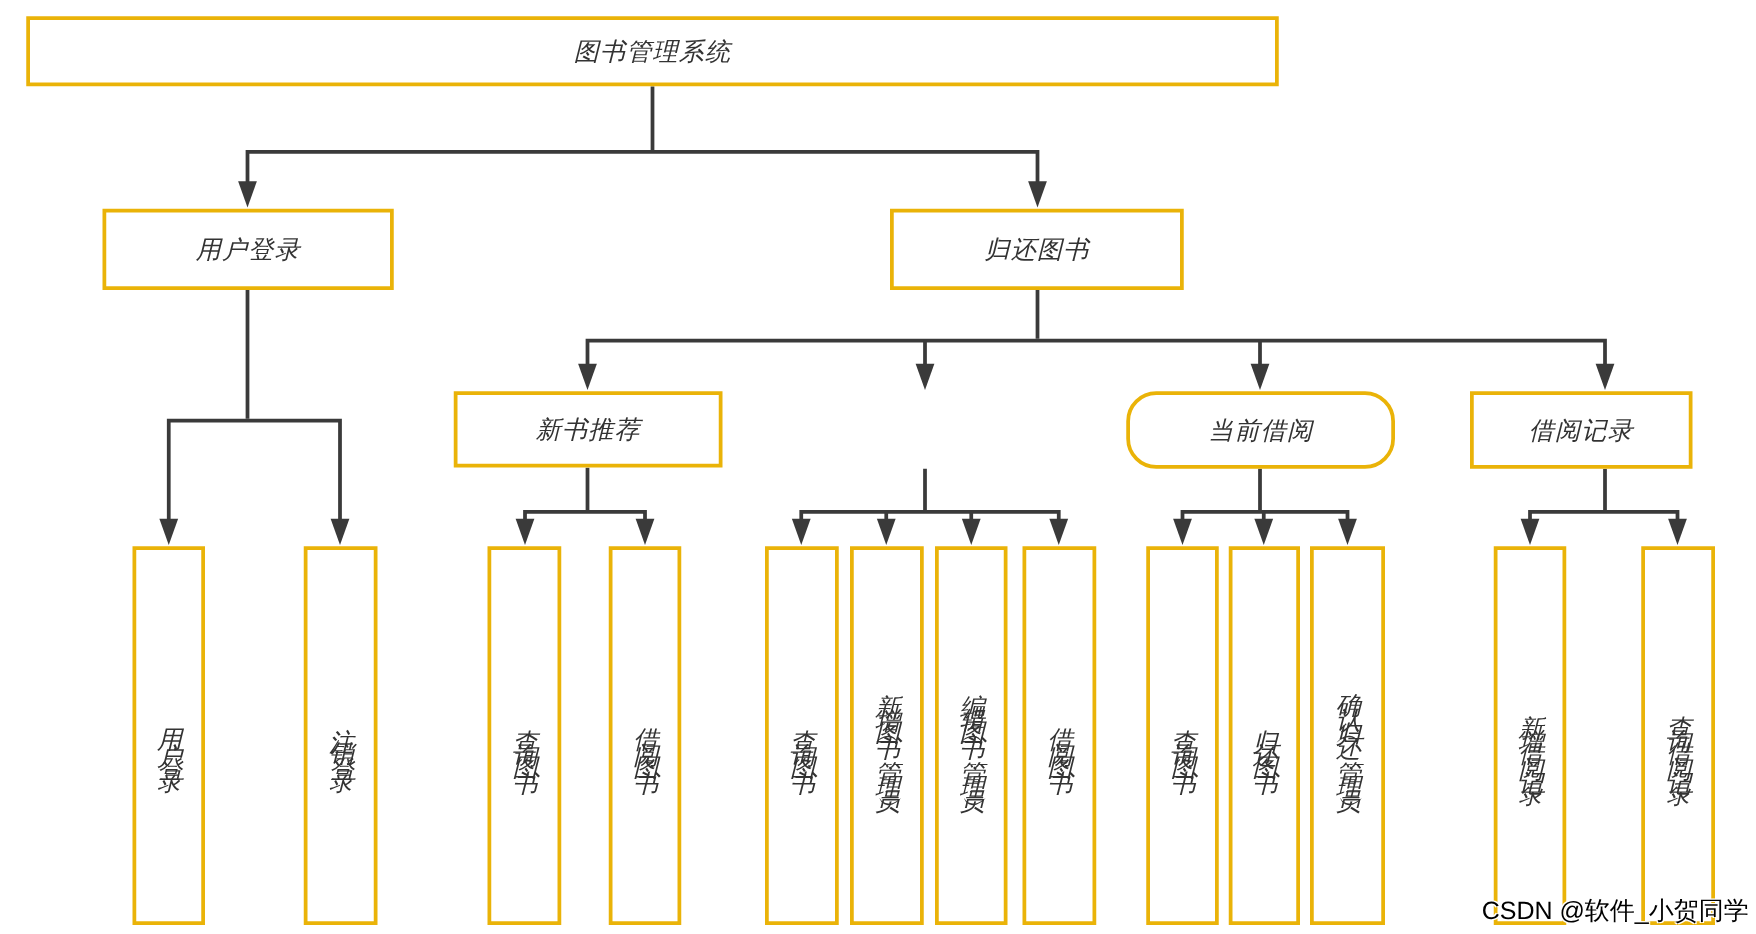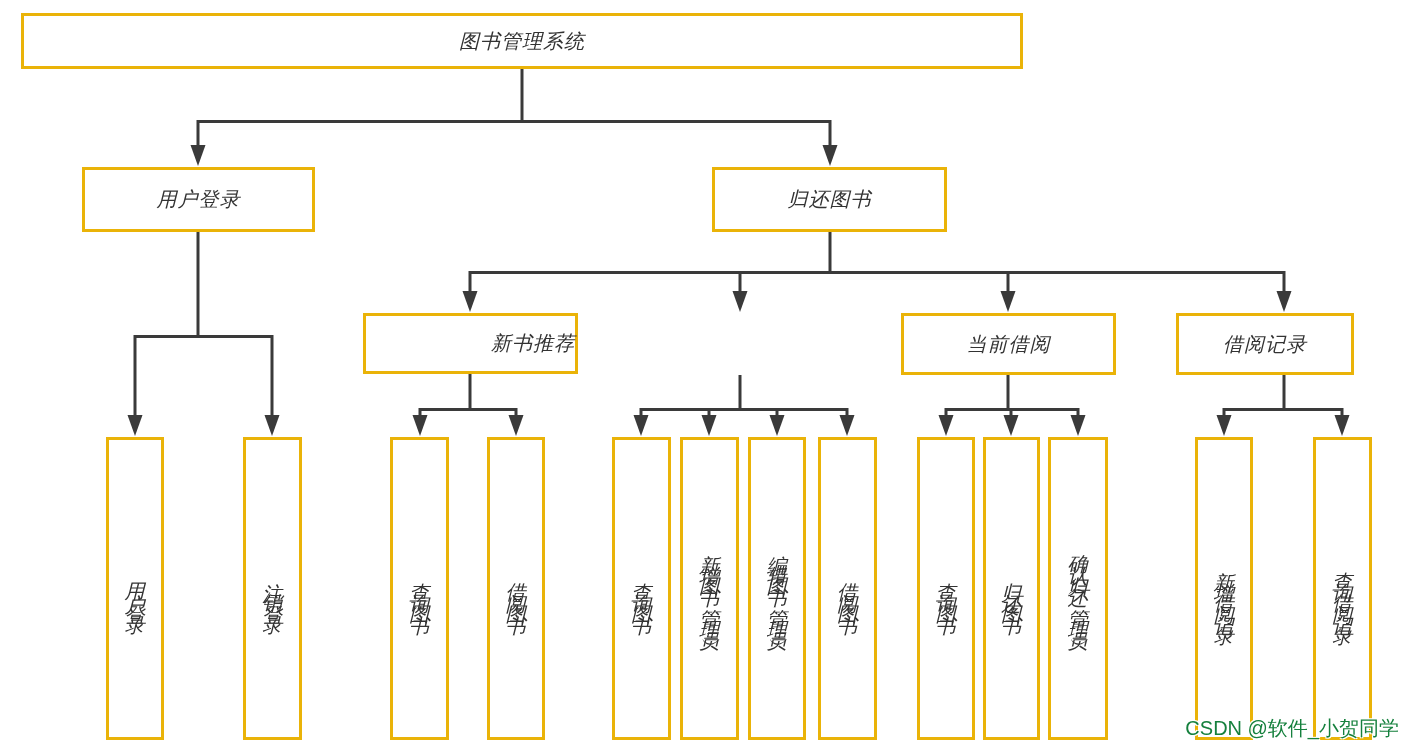--- a/index.html
+++ b/index.html
@@ -32,21 +32,21 @@
     text-orientation:mixed;
     font-size:20px;color:#333333;
     letter-spacing:11px;
     line-height:1;
     white-space:nowrap;
   }
   .watermark{
     position:absolute;
     right:6px;bottom:5px;
     font-size:20px;
-    color:#15803d;
+    color:#000000;
     text-shadow:1px 1px 0 #ffffff,-1px -1px 0 #ffffff,1px -1px 0 #ffffff,-1px 1px 0 #ffffff;
     z-index:2;
     white-space:nowrap;
   }
 </style>
 </head>
 <body>
 
 <div class="stage">
 
@@ -109,24 +109,24 @@
     <span class="hlabel">图书管理系统</span>
   </div>
 
   <div class="node" style="left:82px;top:167px;width:233px;height:65px;">
     <span class="hlabel">用户登录</span>
   </div>
   <div class="node" style="left:712px;top:167px;width:235px;height:65px;">
     <span class="hlabel">归还图书</span>
   </div>
 
-  <div class="node" style="left:363px;top:313px;width:215px;height:61px;justify-content:flex-end;">
+  <div class="node" style="left:363px;top:313px;width:215px;height:61px;">
     <span class="hlabel">新书推荐</span>
   </div>
-  <div class="node" style="left:901px;top:313px;width:215px;height:62px;">
+  <div class="node" style="left:901px;top:313px;width:215px;height:62px;border-radius:24px;">
     <span class="hlabel">当前借阅</span>
   </div>
   <div class="node" style="left:1176px;top:313px;width:178px;height:62px;">
     <span class="hlabel">借阅记录</span>
   </div>
 
   <div class="node vnode" style="left:106px;top:437px;width:58px;height:303px;">
     <span class="vlabel">用户登录</span>
   </div>
   <div class="node vnode" style="left:243px;top:437px;width:59px;height:303px;">

